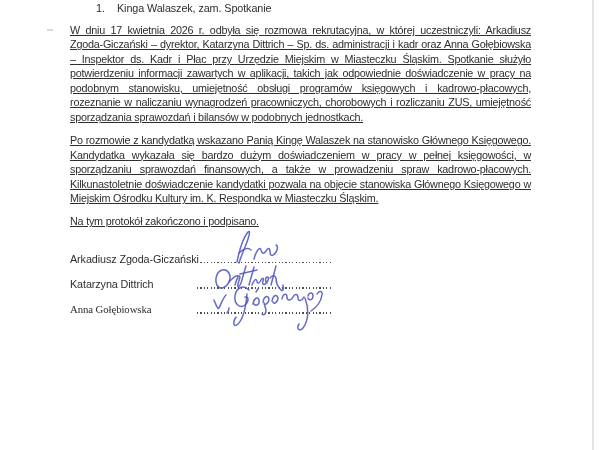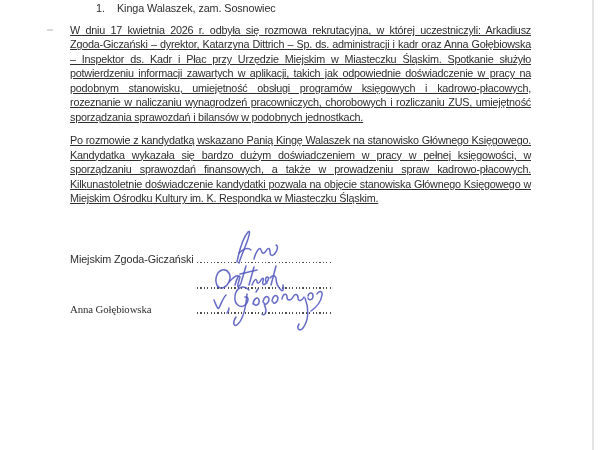--- a/index.html
+++ b/index.html
@@ -102,31 +102,33 @@
     background: #e4e4e4;
   }
 </style>
 </head>
 <body>
 
 <div id="page">
 
   <div id="list-item">
     <span class="num">1.</span>
-    <span>Kinga Walaszek, zam. Sosnowiec</span>
+    <span>Kinga Walaszek, zam. Spotkanie</span>
   </div>
 
   <div id="flow">
     <p>W dniu 17 kwietnia 2026 r. odbyła się rozmowa rekrutacyjna, w której uczestniczyli: Arkadiusz Zgoda-Giczański – dyrektor, Katarzyna Dittrich – Sp. ds. administracji i kadr oraz Anna Gołębiowska – Inspektor ds. Kadr i Płac przy Urzędzie Miejskim w Miasteczku Śląskim. Spotkanie służyło potwierdzeniu informacji zawartych w aplikacji, takich jak odpowiednie doświadczenie w pracy na podobnym stanowisku, umiejętność obsługi programów księgowych i kadrowo-płacowych, rozeznanie w naliczaniu wynagrodzeń pracowniczych, chorobowych i rozliczaniu ZUS, umiejętność sporządzania sprawozdań i bilansów w podobnych jednostkach.</p>
     <p>Po rozmowie z kandydatką wskazano Panią Kingę Walaszek na stanowisko Głównego Księgowego. Kandydatka wykazała się bardzo dużym doświadczeniem w pracy w pełnej księgowości, w sporządzaniu sprawozdań finansowych, a także w prowadzeniu spraw kadrowo-płacowych. Kilkunastoletnie doświadczenie kandydatki pozwala na objęcie stanowiska Głównego Księgowego w Miejskim Ośrodku Kultury im. K. Respondka w Miasteczku Śląskim.</p>
+    <p class="closing">Na tym protokół zakończono i podpisano.</p>
   </div>
 
-  <div class="sig-name" id="sig-name-1">Miejskim Zgoda-Giczański</div>
+  <div class="sig-name" id="sig-name-1">Arkadiusz Zgoda-Giczański</div>
   <div class="sig-line" id="sig-line-1"></div>
 
+  <div class="sig-name" id="sig-name-2">Katarzyna Dittrich</div>
   <div class="sig-line" id="sig-line-2"></div>
 
   <div class="sig-name" id="sig-name-3">Anna Gołębiowska</div>
   <div class="sig-line" id="sig-line-3"></div>
 
   <svg id="ink" viewBox="0 0 145 115">
     <g>
       <path d="M32 34 C34 24 38 10 43 4 C45 2 45 5 43 11 C40 20 36 28 34 35"></path>
       <path d="M34 25 C38 21 43 19 46 22"></path>
       <path d="M49 31 C51 23 55 18 56 22 C57 25 58 27 61 23 C63 19 65 20 65 24 C65 28 68 29 71 24 C73 20 73 18 71 17"></path>

